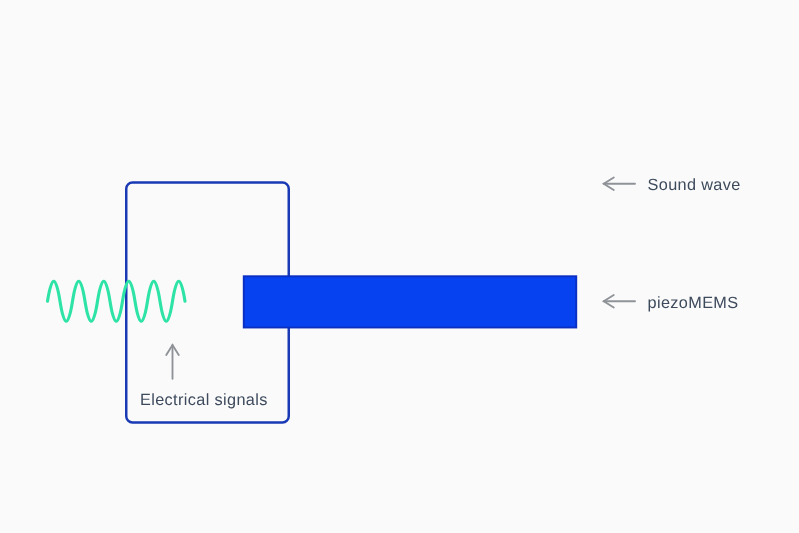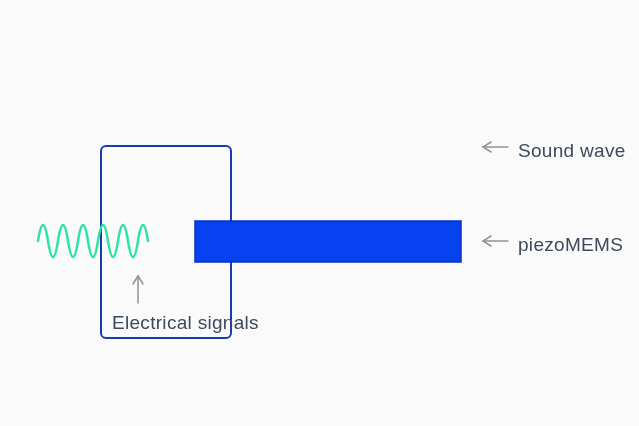--- a/index.html
+++ b/index.html
@@ -18,21 +18,21 @@
     width: 639px;
     height: 426px;
   }
   .stage svg {
     position: absolute;
     left: 0;
     top: 0;
   }
   .label {
     position: absolute;
-    font-size: 19px;
+    font-size: 13px;
     color: #3d4a5c;
     letter-spacing: 0.3px;
     white-space: nowrap;
     user-select: none;
   }
   .label-sound-wave   { left: 518px; top: 140px; }
   .label-piezomems    { left: 518px; top: 234px; }
   .label-electrical   { left: 112px; top: 312px; }
 </style>
 </head>

